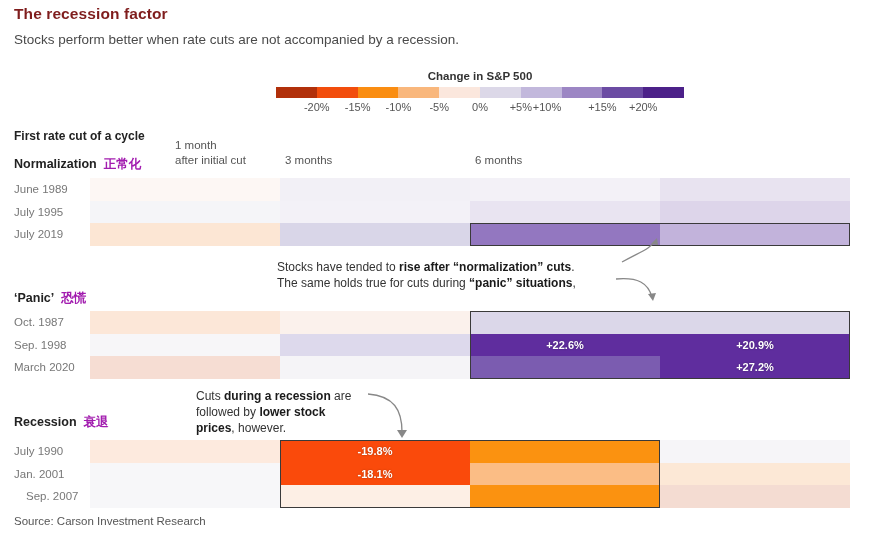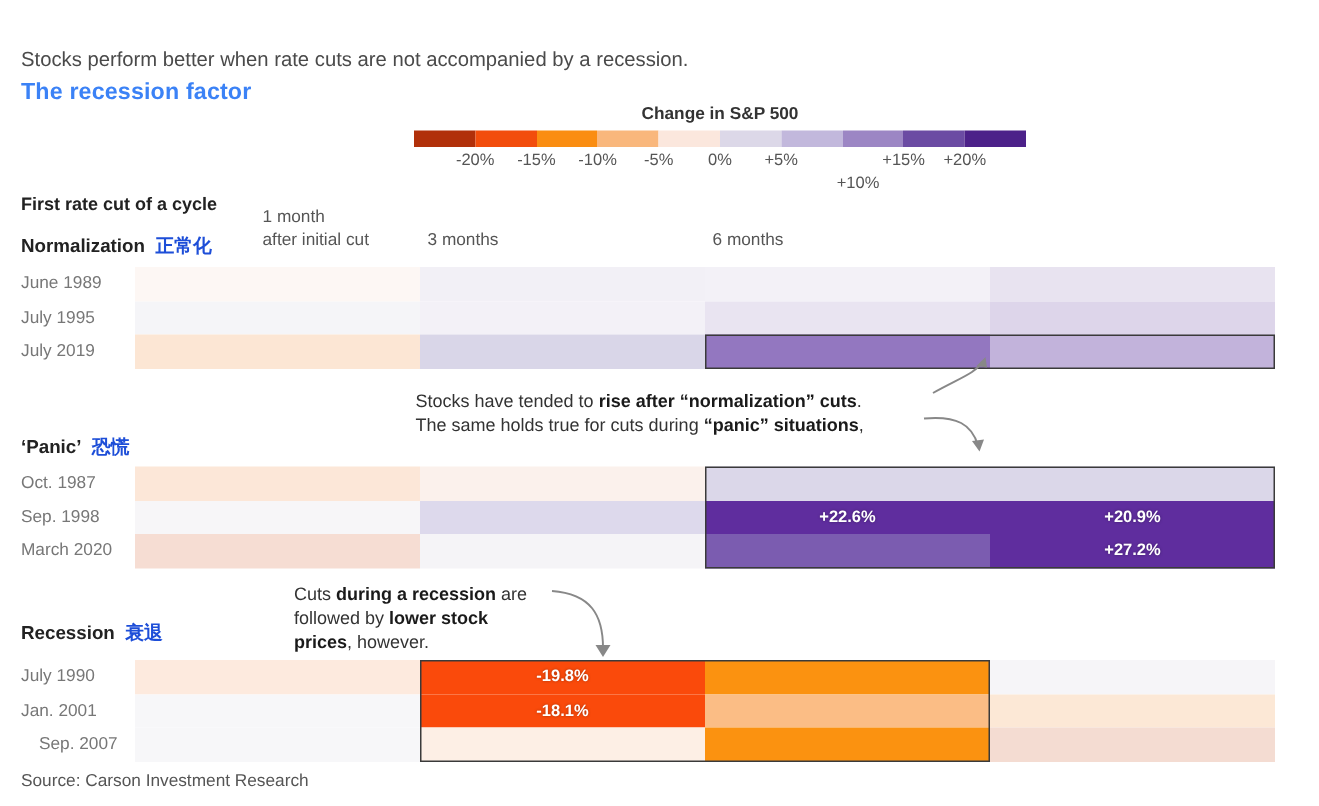--- a/index.html
+++ b/index.html
@@ -16,23 +16,22 @@
     overflow: hidden;
   }
 
   
   .chart-title {
     position: absolute;
     left: 14px;
     top: 5px;
     font-size: 15.5px;
     font-weight: bold;
-    color: #3b82f6;
+    color: #7f1d1d;
     letter-spacing: 0.1px;
-    margin-top: 48px;
   }
   .chart-subtitle {
     position: absolute;
     left: 14px;
     top: 32px;
     font-size: 13.5px;
     color: #4a4a4a;
     font-weight: normal;
   }
 
@@ -94,21 +93,21 @@
   }
 
   .section-label {
     position: absolute;
     font-size: 12.5px;
     font-weight: bold;
     color: #222222;
     white-space: nowrap;
   }
   .section-label .cn {
-    color: #1d4ed8;
+    color: #a21caf;
     font-weight: bold;
     margin-left: 7px;
   }
   .group-head {
     position: absolute;
     font-size: 12px;
     font-weight: bold;
     color: #222222;
     white-space: nowrap;
   }
@@ -184,21 +183,21 @@
       <div class="legend-swatch" style="background: rgb(107, 75, 163);"></div>
       <div class="legend-swatch" style="background: rgb(76, 33, 137);"></div>
     </div>
   <div class="legend-ticks" id="legend-ticks">
       <span class="legend-tick" style="left: 40.8px;">-20%</span>
       <span class="legend-tick" style="left: 81.6px;">-15%</span>
       <span class="legend-tick" style="left: 122.4px;">-10%</span>
       <span class="legend-tick" style="left: 163.2px;">-5%</span>
       <span class="legend-tick" style="left: 204px;">0%</span>
       <span class="legend-tick" style="left: 244.8px;">+5%</span>
-      <span class="legend-tick" style="left: 296px; margin-top: 15px;">+10%</span>
+      <span class="legend-tick" style="left: 271px;">+10%</span>
       <span class="legend-tick" style="left: 326.4px;">+15%</span>
       <span class="legend-tick" style="left: 367.2px;">+20%</span>
     </div>
 </div>
 
 <div class="matrix" id="matrix">
     <div class="group-head" style="left: 14px; top: 129px;">First rate cut of a cycle</div>
     <div class="col-head two-line" style="left: 175px; width: 150px; top: 138px; text-align: left;">
       <div>1 month</div>
       <div>after initial cut</div>

